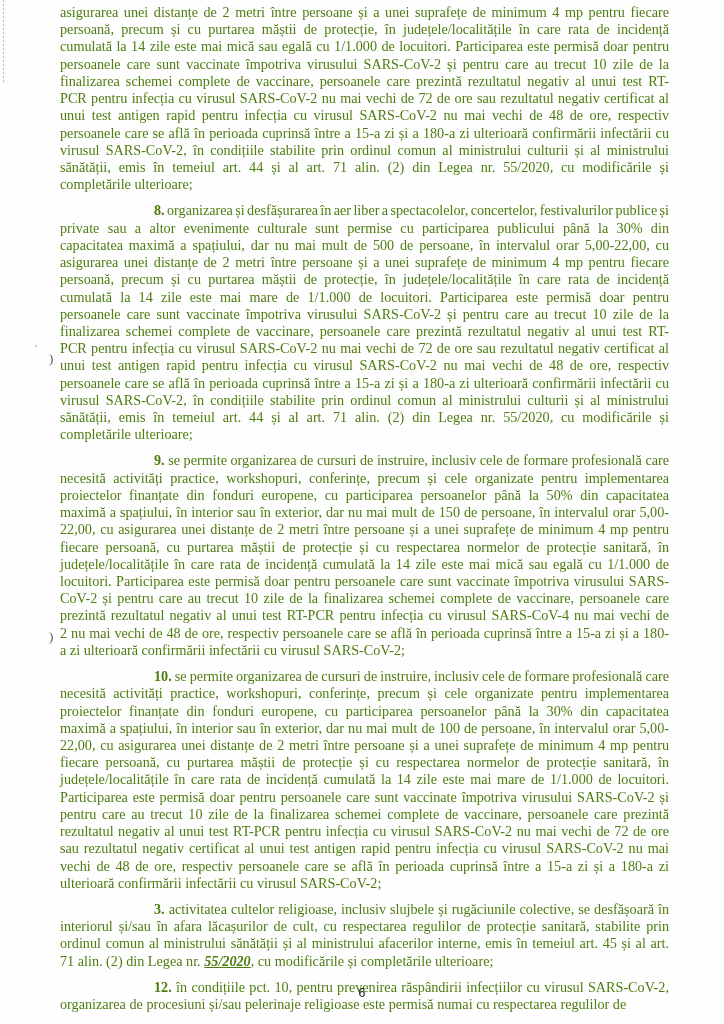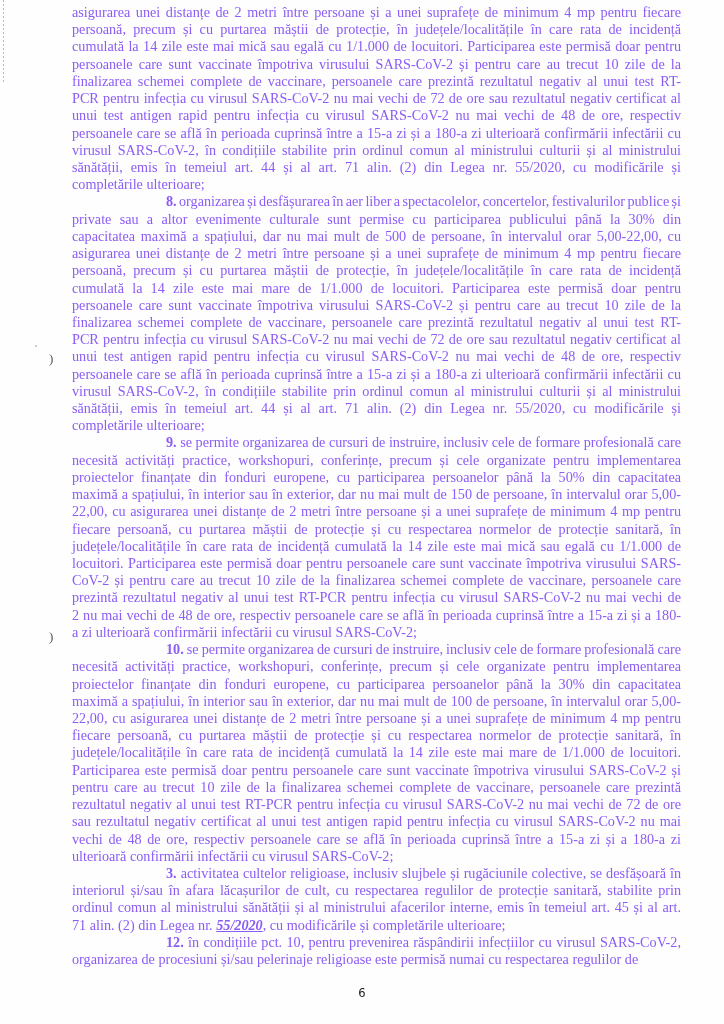--- a/index.html
+++ b/index.html
@@ -7,26 +7,26 @@
   .page { position: absolute; left: 0; top: 0; width: 724px; height: 1024px; background: #fefefe; }
   .margin-rule {
     position: absolute; left: 3px; top: 0; width: 1px; height: 84px;
     background: linear-gradient(#bbb 50%, transparent 50%); background-size: 1px 4px;
   }
   .margin-mark { position: absolute; color: #555; font-family: "Liberation Serif", serif; font-size: 13px; line-height: 13px; }
   .mark-1 { left: 49px; top: 352px; }
   .mark-2 { left: 49px; top: 630px; }
   .dot-mark { position: absolute; left: 35px; top: 345px; width: 2px; height: 2px; background: #bbb; border-radius: 1px; }
   .content {
-    position: absolute; left: 72px; top: 4px; width: 609px;
-    font-family: "Liberation Serif", serif; font-size: 14.2px; line-height: 17.22px; color: #8b5cf6;
+    position: absolute; left: 60px; top: 4px; width: 609px;
+    font-family: "Liberation Serif", serif; font-size: 14.2px; line-height: 17.22px; color: #4d7c0f;
   }
   .line { display: block; text-align: justify; text-align-last: justify; white-space: nowrap; height: 17.22px; overflow: visible; }
   .line.last { text-align-last: left; }
-  .indent { padding-left: 94px; }
+  .indent { padding-left: 94px; margin-top: 9px; }
   .num { font-weight: bold; }
   .law-ref { font-weight: bold; text-decoration: underline; font-style: italic; }
   .page-number {
     position: absolute; left: 0; width: 724px; top: 986px; text-align: center;
     font-family: "DejaVu Sans", sans-serif; font-size: 11.5px; color: #222;
   }
 </style>
 </head>
 <body>
 
@@ -69,21 +69,21 @@
       <div>
         <div class="line indent" style="white-space: nowrap; word-spacing: 0px;"><span class="num">9.</span> <span>se permite organizarea de cursuri de instruire, inclusiv cele de formare profesională care</span></div>
         <div class="line" style="white-space: nowrap; word-spacing: 0px;"><span>necesită activități practice, workshopuri, conferințe, precum și cele organizate pentru implementarea</span></div>
         <div class="line" style="white-space: nowrap; word-spacing: 0px;"><span>proiectelor finanțate din fonduri europene, cu participarea persoanelor până la 50% din capacitatea</span></div>
         <div class="line" style="white-space: nowrap; word-spacing: 0px;"><span>maximă a spațiului, în interior sau în exterior, dar nu mai mult de 150 de persoane, în intervalul orar 5,00-</span></div>
         <div class="line" style="white-space: nowrap; word-spacing: 0px;"><span>22,00, cu asigurarea unei distanțe de 2 metri între persoane și a unei suprafețe de minimum 4 mp pentru</span></div>
         <div class="line" style="white-space: nowrap; word-spacing: 0px;"><span>fiecare persoană, cu purtarea măștii de protecție și cu respectarea normelor de protecție sanitară, în</span></div>
         <div class="line" style="white-space: nowrap; word-spacing: 0px;"><span>județele/localitățile în care rata de incidență cumulată la 14 zile este mai mică sau egală cu 1/1.000 de</span></div>
         <div class="line" style="white-space: nowrap; word-spacing: 0px;"><span>locuitori. Participarea este permisă doar pentru persoanele care sunt vaccinate împotriva virusului SARS-</span></div>
         <div class="line" style="white-space: nowrap; word-spacing: 0px;"><span>CoV-2 și pentru care au trecut 10 zile de la finalizarea schemei complete de vaccinare, persoanele care</span></div>
-        <div class="line" style="white-space: nowrap; word-spacing: 0px;"><span>prezintă rezultatul negativ al unui test RT-PCR pentru infecția cu virusul SARS-CoV-2 nu mai vechi de</span></div>
+        <div class="line" style="white-space: nowrap; word-spacing: 0px;"><span>prezintă rezultatul negativ al unui test RT-PCR pentru infecția cu virusul SARS-CoV-4 nu mai vechi de</span></div>
         <div class="line" style="white-space: nowrap; word-spacing: 0px;"><span>2 nu mai vechi de 48 de ore, respectiv persoanele care se află în perioada cuprinsă între a 15-a zi și a 180-</span></div>
         <div class="line last"><span>a zi ulterioară confirmării infectării cu virusul SARS-CoV-2;</span></div>
       </div>
       <div>
         <div class="line indent" style="white-space: nowrap; word-spacing: -0.514423px;"><span class="num">10.</span> <span>se permite organizarea de cursuri de instruire, inclusiv cele de formare profesională care</span></div>
         <div class="line" style="white-space: nowrap; word-spacing: 0px;"><span>necesită activități practice, workshopuri, conferințe, precum și cele organizate pentru implementarea</span></div>
         <div class="line" style="white-space: nowrap; word-spacing: 0px;"><span>proiectelor finanțate din fonduri europene, cu participarea persoanelor până la 30% din capacitatea</span></div>
         <div class="line" style="white-space: nowrap; word-spacing: 0px;"><span>maximă a spațiului, în interior sau în exterior, dar nu mai mult de 100 de persoane, în intervalul orar 5,00-</span></div>
         <div class="line" style="white-space: nowrap; word-spacing: 0px;"><span>22,00, cu asigurarea unei distanțe de 2 metri între persoane și a unei suprafețe de minimum 4 mp pentru</span></div>
         <div class="line" style="white-space: nowrap; word-spacing: 0px;"><span>fiecare persoană, cu purtarea măștii de protecție și cu respectarea normelor de protecție sanitară, în</span></div>

